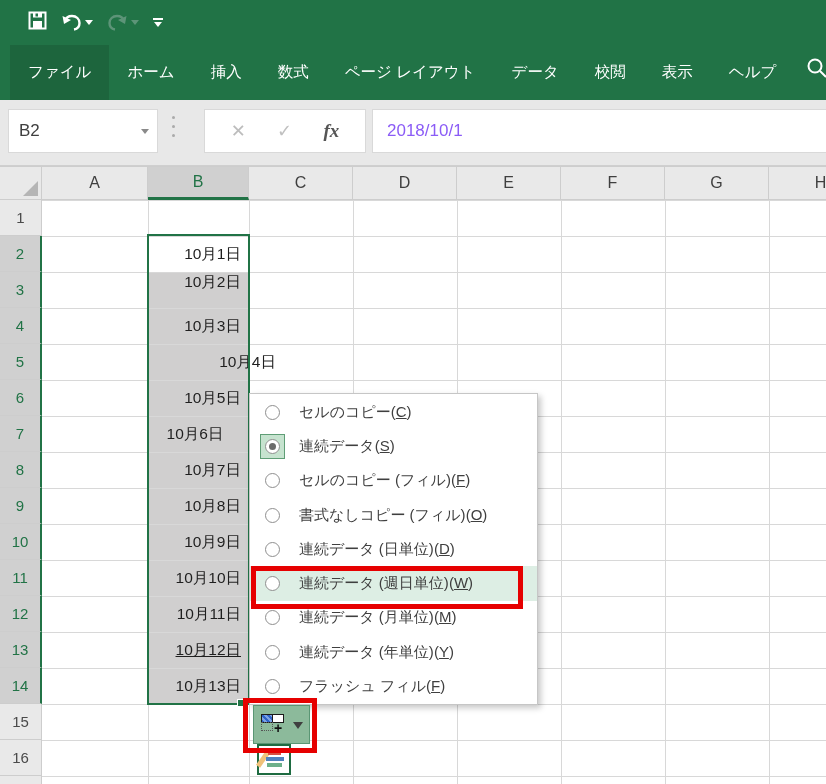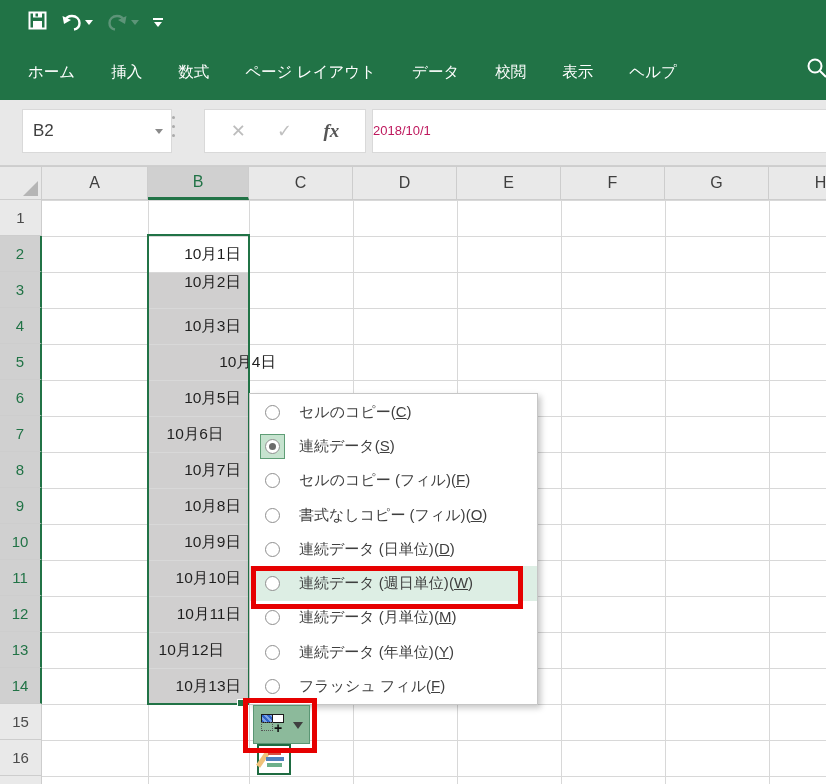--- a/index.html
+++ b/index.html
@@ -16,29 +16,29 @@
   .tiny-arrow.dim{border-top-color:#5d9478;}
   .qat-custom{display:flex;flex-direction:column;align-items:center;gap:2px;}
   .qat-custom .bar{width:10px;height:0;border-top:2px solid #ffffff;}
   
   .tabs{position:absolute;left:0;top:45px;width:826px;height:55px;background:#217346;display:flex;align-items:center;padding-left:10px;box-sizing:border-box;}
   .tab{color:#ffffff;font-size:15.5px;padding:0 18px;height:55px;display:flex;align-items:center;cursor:default;}
   .tab-file{background:rgba(0,0,0,0.12);}
   .ribbon-search{position:absolute;left:806px;top:57px;}
   
   .fbar{position:absolute;left:0;top:100px;width:826px;height:66px;background:#e8e8e8;border-bottom:1px solid #cfcfcf;box-sizing:border-box;}
-  .namebox{position:absolute;left:8px;top:109px;width:150px;height:44px;background:#fff;border:1px solid #d9d9d9;box-sizing:border-box;display:flex;align-items:center;padding-left:10px;font-size:17px;color:#404040;margin-left:14px;}
+  .namebox{position:absolute;left:8px;top:109px;width:150px;height:44px;background:#fff;border:1px solid #d9d9d9;box-sizing:border-box;display:flex;align-items:center;padding-left:10px;font-size:17px;color:#404040;}
   .namebox .dd{position:absolute;right:8px;top:19px;width:0;height:0;border-left:4px solid transparent;border-right:4px solid transparent;border-top:5px solid #8a8a8a;}
   .fdots{position:absolute;left:172px;top:116px;display:flex;flex-direction:column;gap:6px;}
   .fdots i{width:3px;height:3px;border-radius:50%;background:#aaaaaa;}
   .fxgroup{position:absolute;left:204px;top:109px;width:162px;height:44px;background:#fff;border:1px solid #d9d9d9;box-sizing:border-box;display:flex;align-items:center;justify-content:space-around;padding:0 10px;}
   .fx-cancel{color:#bdbdbd;font-size:18px;}
   .fx-enter{color:#c0c0c0;font-size:18px;}
   .fx-fx{color:#555;font-size:19px;font-family:"Liberation Serif",serif;font-style:italic;font-weight:bold;}
-  .formulabox{position:absolute;left:372px;top:109px;width:454px;height:44px;background:#fff;border:1px solid #d9d9d9;border-right:none;box-sizing:border-box;line-height:42px;font-size:13px;color:#be185d;}
+  .formulabox{position:absolute;left:372px;top:109px;width:454px;height:44px;background:#fff;border:1px solid #d9d9d9;border-right:none;box-sizing:border-box;line-height:42px;padding-left:14px;font-size:17px;color:#8b5cf6;}
   
   .grid{position:absolute;left:0;top:166px;width:826px;height:618px;background:#fff;}
   .colh{position:absolute;top:0;height:34px;background:#e9e9e9;border-right:1px solid #cdcdcd;border-bottom:1px solid #cdcdcd;border-top:1px solid #cdcdcd;box-sizing:border-box;display:flex;align-items:center;justify-content:center;font-size:16px;color:#3f3f3f;}
   .colh.sel{background:#d0d0d0;color:#217346;border-bottom:3px solid #217346;}
   .corner{position:absolute;left:0;top:0;width:42px;height:34px;background:#e9e9e9;border-right:1px solid #cdcdcd;border-bottom:1px solid #cdcdcd;border-top:1px solid #cdcdcd;box-sizing:border-box;}
   .corner:after{content:'';position:absolute;right:3px;bottom:3px;width:0;height:0;border-left:15px solid transparent;border-bottom:15px solid #b5b5b5;}
   .rowh{position:absolute;left:0;width:42px;height:36px;background:#e9e9e9;border-right:1px solid #cdcdcd;border-bottom:1px solid #cdcdcd;box-sizing:border-box;display:flex;align-items:center;justify-content:center;font-size:15px;color:#4a4a4a;}
   .rowh.sel{background:#d0d0d0;color:#217346;border-right:2px solid #217346;}
   .vline{position:absolute;width:1px;background:#d8d8d8;}
   .hline{position:absolute;height:1px;background:#d8d8d8;}
@@ -104,20 +104,21 @@
       <span class="tiny-arrow dim"></span>
     </span>
     <span class="qat-custom">
       <span class="bar"></span>
       <span class="tiny-arrow"></span>
     </span>
   </div>
 </div>
 
 <div class="tabs">
+    <div class="tab tab-file">ファイル</div>
     <div class="tab">ホーム</div>
     <div class="tab">挿入</div>
     <div class="tab">数式</div>
     <div class="tab">ページ レイアウト</div>
     <div class="tab">データ</div>
     <div class="tab">校閲</div>
     <div class="tab">表示</div>
     <div class="tab">ヘルプ</div>
   </div>
 <span class="ribbon-search">
@@ -200,21 +201,21 @@
     <div class="datecell" style="left: 149px; top: 98px; width: 99px;">10月2日</div>
     <div class="datecell" style="left: 149px; top: 142px; width: 99px;">10月3日</div>
     <div class="datecell" style="left: 149px; top: 178px; width: 99px; margin-left: 35px;">10月4日</div>
     <div class="datecell" style="left: 149px; top: 214px; width: 99px;">10月5日</div>
     <div class="datecell" style="left: 149px; top: 250px; width: 99px; text-align: center;">10月6日</div>
     <div class="datecell" style="left: 149px; top: 286px; width: 99px;">10月7日</div>
     <div class="datecell" style="left: 149px; top: 322px; width: 99px;">10月8日</div>
     <div class="datecell" style="left: 149px; top: 358px; width: 99px;">10月9日</div>
     <div class="datecell" style="left: 149px; top: 394px; width: 99px;">10月10日</div>
     <div class="datecell" style="left: 149px; top: 430px; width: 99px;">10月11日</div>
-    <div class="datecell" style="left: 132px; top: 466px; width: 99px;">10月12日</div>
+    <div class="datecell" style="left: 149px; top: 466px; width: 99px; text-decoration: underline;">10月12日</div>
     <div class="datecell" style="left: 149px; top: 502px; width: 99px; text-align: right;">10月13日</div>
   </div>
 
 <div class="selborder" style="left:147px;top:234px;width:103px;height:471px;"></div>
 <div class="fillhandle" style="left:237px;top:699px;"></div>
 
 <div class="menu">
     <div class="mi">
       <span class="radio-slot">
         <span class="radio"></span>

